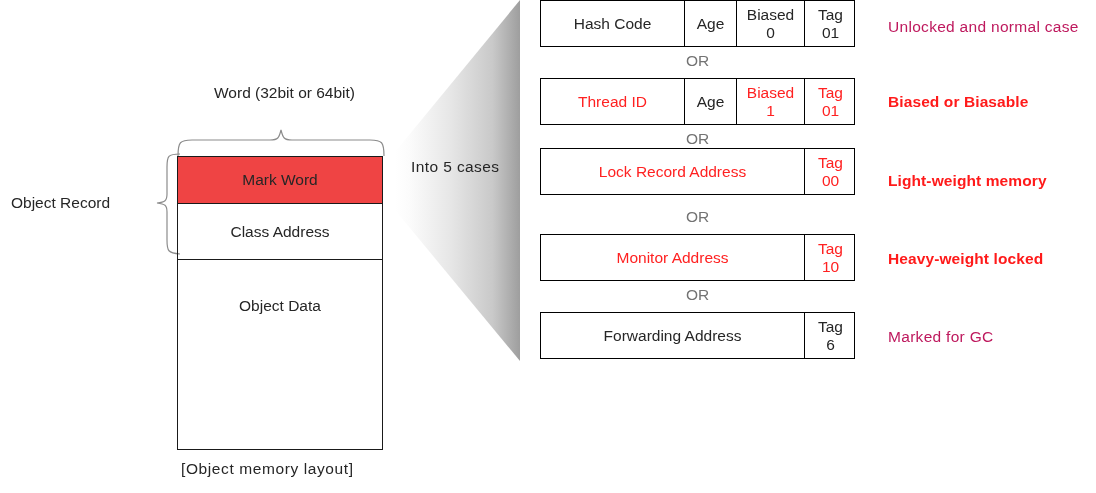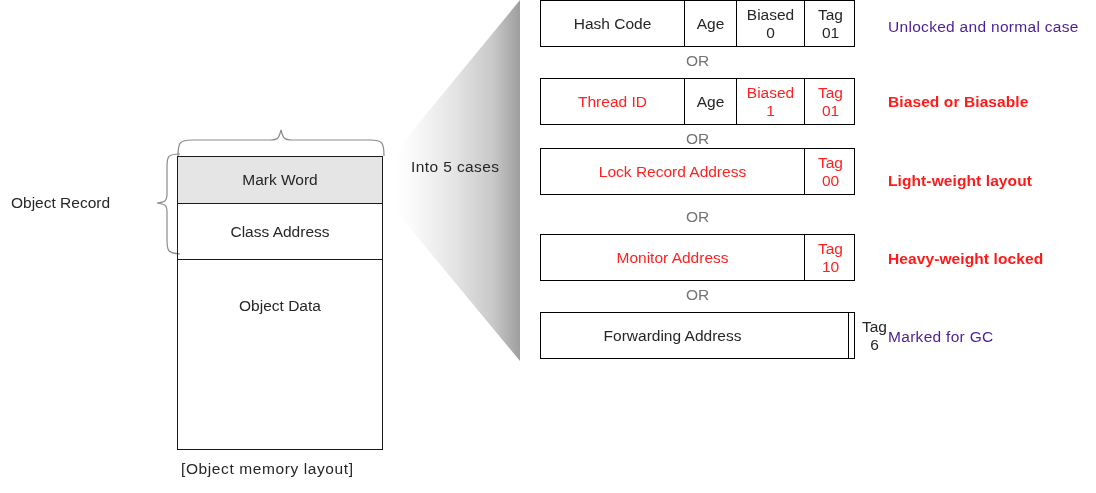--- a/index.html
+++ b/index.html
@@ -43,21 +43,21 @@
     box-sizing: border-box;
     display: flex;
     align-items: center;
     justify-content: center;
     font-size: 15.5px;
     color: #262626;
   }
   #row-mark-word {
     top: 0;
     height: 47px;
-    background: #e5e5e5;
+    background: #ef4444;
     border-bottom: 1.4px solid #1a1a1a;
   }
   #row-class-address {
     top: 47px;
     height: 56px;
     border-bottom: 1.4px solid #1a1a1a;
   }
   #row-object-data {
     top: 94px;
     height: 198px;
@@ -136,35 +136,36 @@
     left: 540px;
     text-align: center;
     font-size: 15.5px;
     color: #737373;
   }
 
   .case-note {
     position: absolute;
     left: 888px;
     font-size: 15.5px;
-    color: #4c1d95;
+    color: #be185d;
     white-space: nowrap;
     letter-spacing: 0.3px;
   }
   .case-note.hl {
     color: #ff1a1a;
     font-weight: bold;
     letter-spacing: 0.1px;
   }
 </style>
 </head>
 <body>
 
 <div id="canvas">
 
+  <div class="txt" id="word-caption">Word (32bit or 64bit)</div>
 
   <svg class="brace" id="top-brace" viewBox="0 0 222 42">
     <path d="M8,40 C8,26 10,24 22,24 L100,24 C108,24 109,22 111,14
              C113,22 114,24 122,24 L200,24 C212,24 214,26 214,40" fill="none" stroke="#8c8c8c" stroke-width="1.2"></path>
   </svg>
 
   <div class="txt" id="object-header-label">Object Record</div>
 
   <svg class="brace" id="left-brace" viewBox="0 0 46 108">
     <path d="M42,4 C30,4 29,6 29,17 L29,44 C29,51 27,52 19,53
@@ -240,33 +241,33 @@
       <div class="case-row" style="top: 148px;">
         <div class="cell red" style="width: 263px; flex: 0 0 263px;">
           <span>Lock Record Address</span>
         </div>
         <div class="cell red" style="width: 52px; flex: 0 0 52px;">
           <span>Tag</span>
           <span class="sub">00</span>
         </div>
       </div>
       <div class="or-label" style="top: 208px;">OR</div>
-      <div class="case-note hl" style="top: 172px;">Light-weight layout</div>
+      <div class="case-note hl" style="top: 172px;">Light-weight memory</div>
       <div class="case-row" style="top: 234px;">
         <div class="cell red" style="width: 263px; flex: 0 0 263px;">
           <span>Monitor Address</span>
         </div>
         <div class="cell red" style="width: 52px; flex: 0 0 52px;">
           <span>Tag</span>
           <span class="sub">10</span>
         </div>
       </div>
       <div class="or-label" style="top: 286px;">OR</div>
       <div class="case-note hl" style="top: 250px;">Heavy-weight locked</div>
-      <div class="case-row" style="top: 312px; gap: 44px;">
+      <div class="case-row" style="top: 312px;">
         <div class="cell" style="width: 263px; flex: 0 0 263px;">
           <span>Forwarding Address</span>
         </div>
         <div class="cell" style="width: 52px; flex: 0 0 52px;">
           <span>Tag</span>
           <span class="sub">6</span>
         </div>
       </div>
       <div class="case-note" style="top: 328px;">Marked for GC</div>
     </div>

